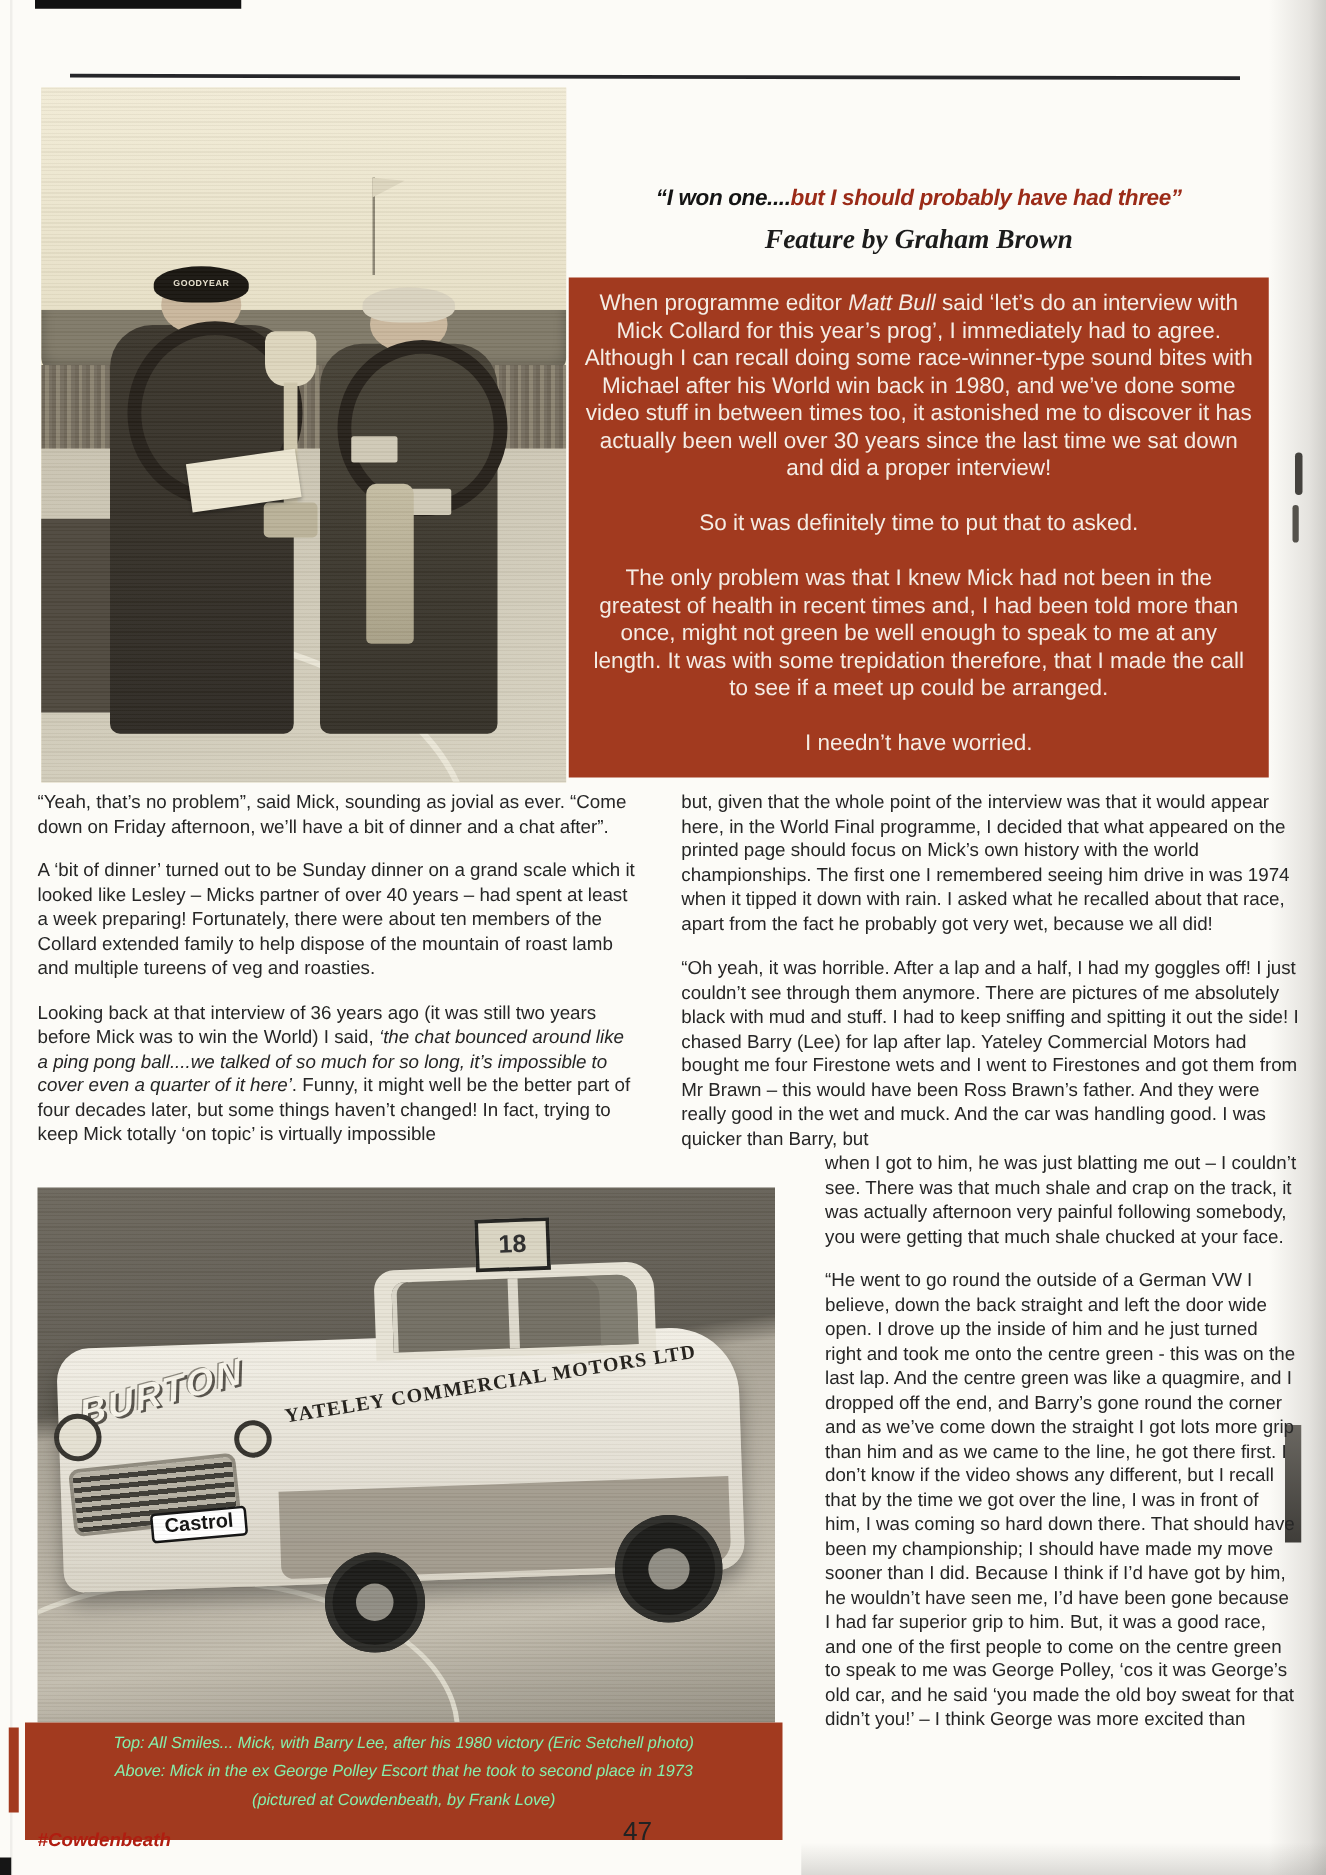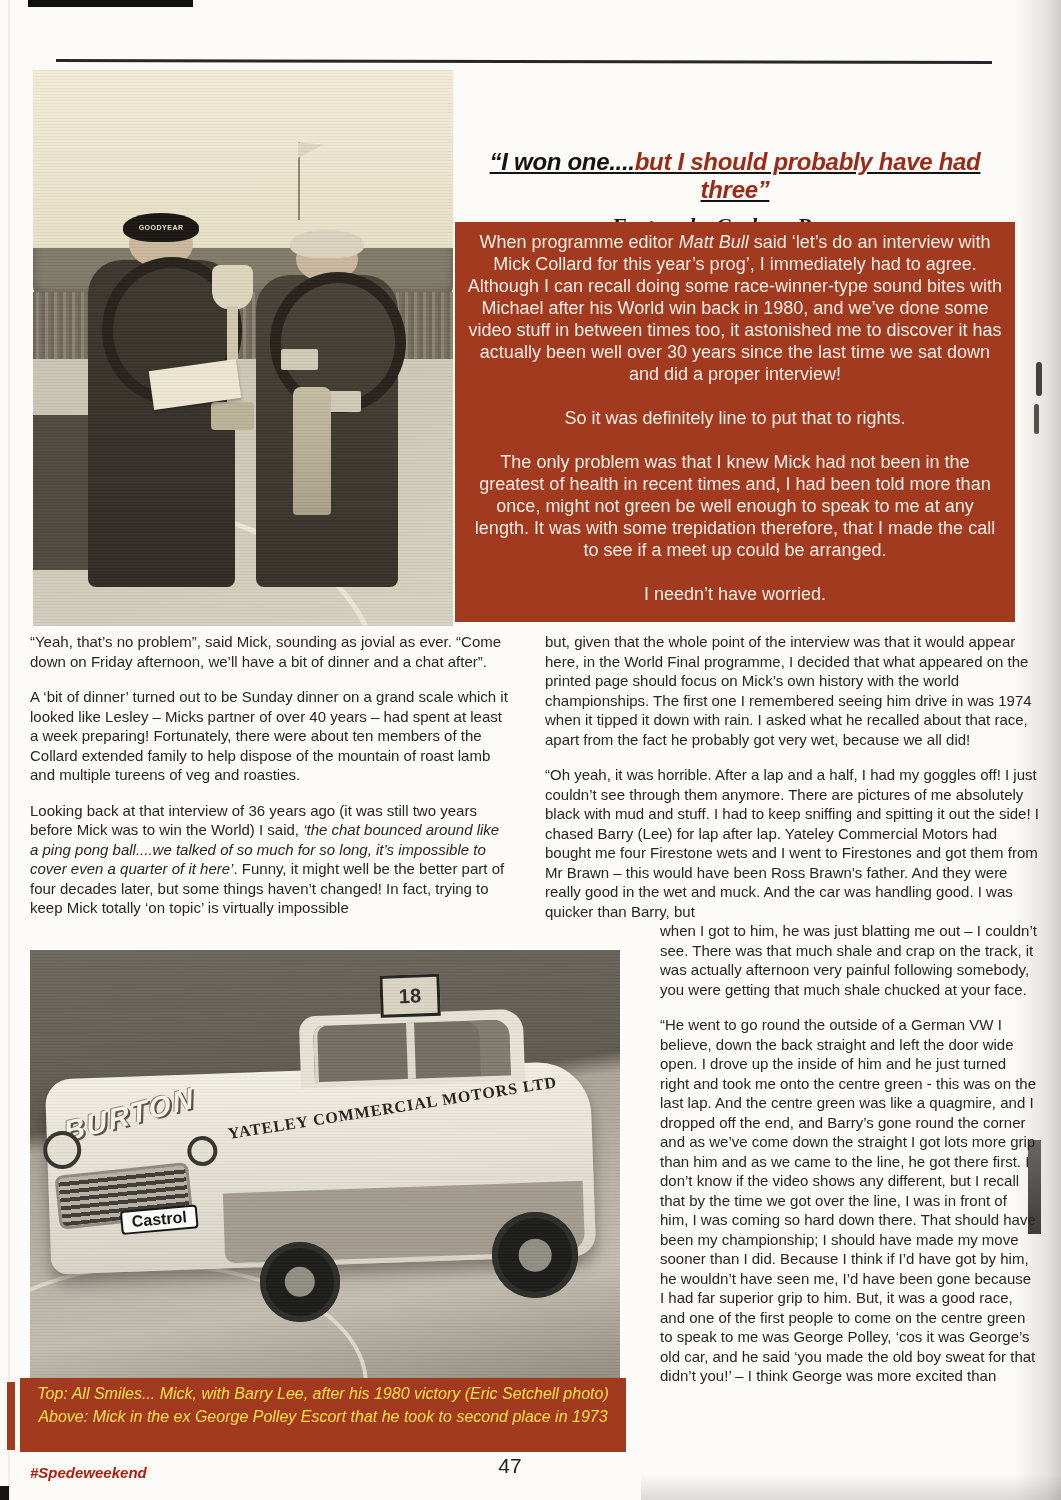--- a/index.html
+++ b/index.html
@@ -52,21 +52,21 @@
   .pv-cup{position:absolute;left:10%;top:0;width:80%;height:26%;background:#ddd5bd;border-radius:8px 8px 40% 40%;}
   .pv-stem{position:absolute;left:40%;top:24%;width:20%;height:58%;background:#cfc7ad;}
   .pv-base{position:absolute;left:8%;top:80%;width:84%;height:16%;background:#b9b198;border-radius:4px;}
   .pv-tray{position:absolute;left:28%;top:53%;width:21%;height:7%;background:#ece6d2;transform:rotate(-8deg);box-shadow:0 2px 3px rgba(0,0,0,.3);}
   .pv-trophy2{position:absolute;left:62%;top:57%;width:9%;height:23%;background:linear-gradient(#c4bca2,#a79f86);border-radius:8px 8px 4px 4px;}
   .grain{position:absolute;left:0;top:0;width:100%;height:100%;
       background:repeating-linear-gradient(0deg,rgba(60,50,30,.05) 0 1px,rgba(255,255,250,.04) 1px 3px);pointer-events:none;}
 
   
   .head-area{position:absolute;left:452px;top:148px;width:566px;text-align:center;}
-  .headline{font-size:24px;font-weight:bold;font-style:italic;letter-spacing:-.3px;color:#141414;text-decoration:underline;}
+  .headline{font-size:18px;font-weight:bold;font-style:italic;letter-spacing:-.3px;color:#141414;}
   .hl-red{color:#9b2b18;}
   .byline{margin-top:9px;font-family:"Liberation Serif","DejaVu Serif",serif;font-weight:bold;font-style:italic;font-size:22px;color:#1c1c1c;}
 
   
   .intro-box{position:absolute;left:455px;top:222px;width:560px;height:400px;background:#a23a1f;
       color:#f4ece4;text-align:center;font-size:18px;line-height:22px;padding:9px 12px;box-sizing:border-box;}
   .intro-box p{margin:0 0 22px 0;}
   .intro-box p:last-child{margin-bottom:0;text-align:center;}
   .intro-box i{font-style:italic;}
 
@@ -104,22 +104,22 @@
   .headlight{position:absolute;width:30px;height:30px;border-radius:50%;background:#e4e0d2;border:4px solid #33312c;}
   .hl-1{left:-4px;top:52px;} .hl-2{left:140px;top:62px;width:22px;height:22px;}
   .lower-band{position:absolute;left:32%;top:120px;width:66%;height:70px;background:#978f82;border-radius:0 0 18px 10px;opacity:.85;}
   .wheel{position:absolute;border-radius:50%;background:#191917;box-shadow:inset 0 0 0 6px #2a2a27;}
   .wheel .hub{position:absolute;left:50%;top:50%;width:38%;height:38%;transform:translate(-50%,-50%);border-radius:50%;background:#8f8c83;}
   .wh-front{left:230px;top:292px;width:80px;height:80px;}
   .wh-rear{left:462px;top:262px;width:86px;height:86px;}
   .kerb{position:absolute;left:-14%;bottom:-30%;width:70%;height:55%;border:4px solid #dcd8ca;border-radius:50%;}
 
   
-  .caption{position:absolute;left:20px;top:1378px;width:606px;height:74px;background:#a23a1f;color:#fde047;
-      font-style:italic;font-size:16px;line-height:23px;text-align:center;padding-top:4px;box-sizing:border-box;}
+  .caption{position:absolute;left:20px;top:1378px;width:606px;height:94px;background:#a23a1f;color:#86efac;
+      font-style:italic;font-size:13px;line-height:23px;text-align:center;padding-top:4px;box-sizing:border-box;}
   .brand{position:absolute;left:30px;top:1464px;font-weight:bold;font-style:italic;font-size:15px;color:#b01d10;}
   .pagenum{position:absolute;left:440px;top:1454px;width:140px;text-align:center;font-size:21px;color:#222;}
 </style>
 </head>
 <body>
 
 <div class="page">
 
   <div class="artifact top-bar"></div>
   <div class="artifact crease"></div>
@@ -166,21 +166,21 @@
     <div class="grain"></div>
   </div>
 
   <div class="head-area">
     <div class="headline"><span class="hl-black">“I won one....</span><span class="hl-red">but I should probably have had three”</span></div>
     <div class="byline">Feature by Graham Brown</div>
   </div>
 
   <div class="intro-box">
     <p><span>When programme editor </span><i>Matt Bull</i><span> said ‘let’s do an interview with Mick Collard for this year’s prog’, I immediately had to agree. Although I can recall doing some race-winner-type sound bites with Michael after his World win back in 1980, and we’ve done some video stuff in between times too, it astonished me to discover it has actually been well over 30 years since the last time we sat down and did a proper interview!</span></p>
-    <p>So it was definitely line to put that to rights.</p>
+    <p>So it was definitely time to put that to asked.</p>
     <p>The only problem was that I knew Mick had not been in the greatest of health in recent times and, I had been told more than once, might not green be well enough to speak to me at any length. It was with some trepidation therefore, that I made the call to see if a meet up could be arranged.</p>
     <p>I needn’t have worried.</p>
   </div>
 
   <div class="col col-left">
     <p>“Yeah, that’s no problem”, said Mick, sounding as jovial as ever. “Come down on Friday afternoon, we’ll have a bit of dinner and a chat after”.</p>
     <p>A ‘bit of dinner’ turned out to be Sunday dinner on a grand scale which it looked like Lesley – Micks partner of over 40 years – had spent at least a week preparing! Fortunately, there were about ten members of the Collard extended family to help dispose of the mountain of roast lamb and multiple tureens of veg and roasties.</p>
     <p><span>Looking back at that interview of 36 years ago (it was still two years before Mick was to win the World) I said, </span><i>‘the chat bounced around like a ping pong ball....we talked of so much for so long, it’s impossible to cover even a quarter of it here’</i><span>. Funny, it might well be the better part of four decades later, but some things haven’t changed! In fact, trying to keep Mick totally ‘on topic’ is virtually impossible</span></p>
   </div>
 
@@ -214,18 +214,19 @@
       </div>
     <div class="wheel wh-rear">
         <div class="hub"></div>
       </div>
     <div class="grain"></div>
   </div>
 
   <div class="caption">
     <div>Top: All Smiles... Mick, with Barry Lee, after his 1980 victory (Eric Setchell photo)</div>
     <div>Above: Mick in the ex George Polley Escort that he took to second place in 1973</div>
-  </div>
-
-  <div class="brand">#Spedeweekend</div>
+    <div>(pictured at Cowdenbeath, by Frank Love)</div>
+  </div>
+
+  <div class="brand">#Cowdenbeath</div>
   <div class="pagenum">47</div>
 
 </div>
 
 </body></html>

